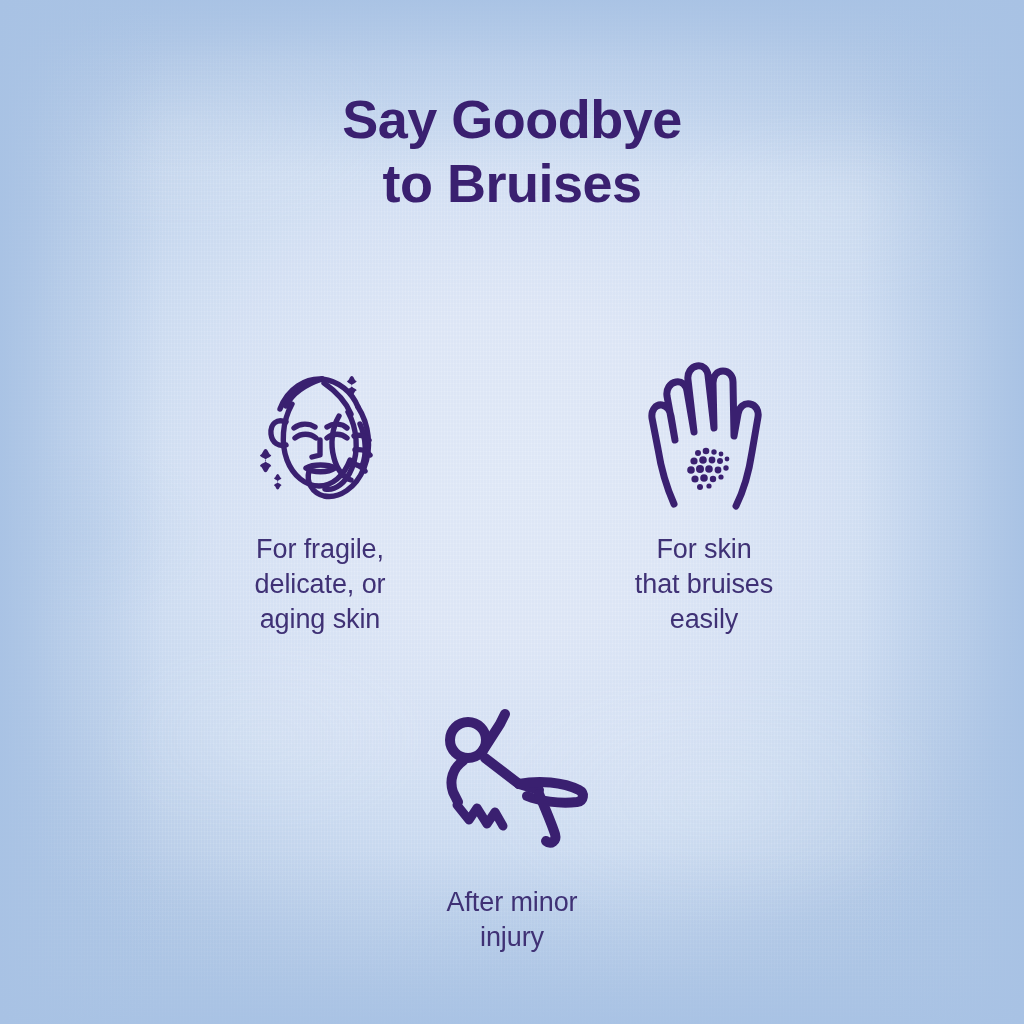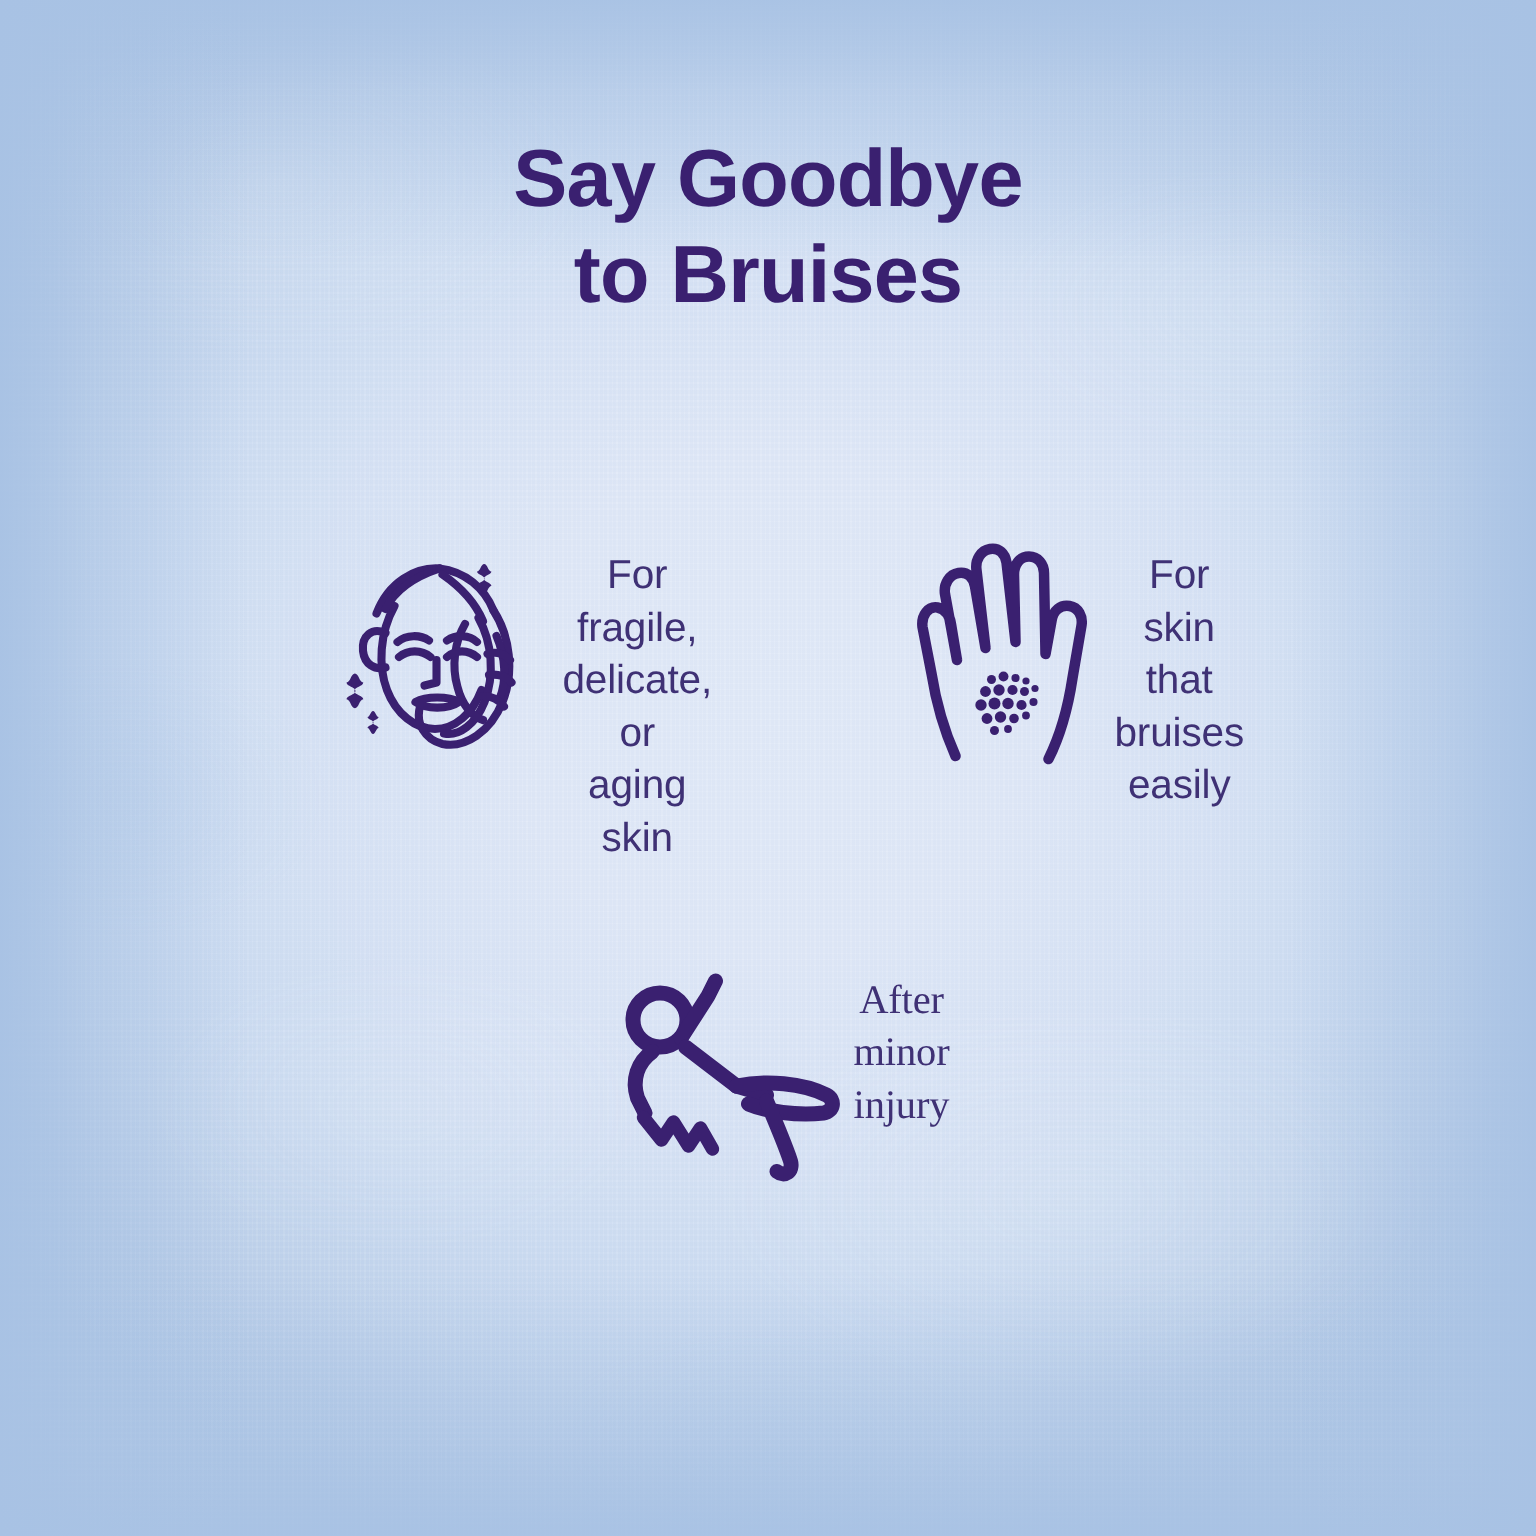--- a/index.html
+++ b/index.html
@@ -103,22 +103,22 @@
     width: 1024px;
   }
   .row {
     display: flex;
     justify-content: center;
   }
   .row-top { gap: 158px; }
   .card {
     width: 226px;
     display: flex;
-    flex-direction: row;
-    align-items: flex-start;
+    flex-direction: column;
+    align-items: center;
   }
   .icon-box {
     height: 166px;
     display: flex;
     align-items: center;
     justify-content: center;
   }
   .caption {
     margin-top: 14px;
     text-align: center;
@@ -127,21 +127,21 @@
     font-weight: normal;
     font-size: 27px;
     line-height: 1.30;
     letter-spacing: -0.1px;
     white-space: pre-line;
   }
   .row-bottom {
     margin-top: 60px;
   }
   .row-bottom .icon-box { height: 160px; }
-  .row-bottom .caption { margin-top: 12px; font-family: Liberation Serif, serif; }
+  .row-bottom .caption { margin-top: 28px; }
 </style>
 </head>
 <body>
 
 <div id="poster">
 
   <div class="bg-layer bg-base"></div>
   <div class="bg-layer bg-blotch"></div>
   <div class="bg-layer bg-texture"></div>
   <div class="bg-layer bg-edge"></div>

